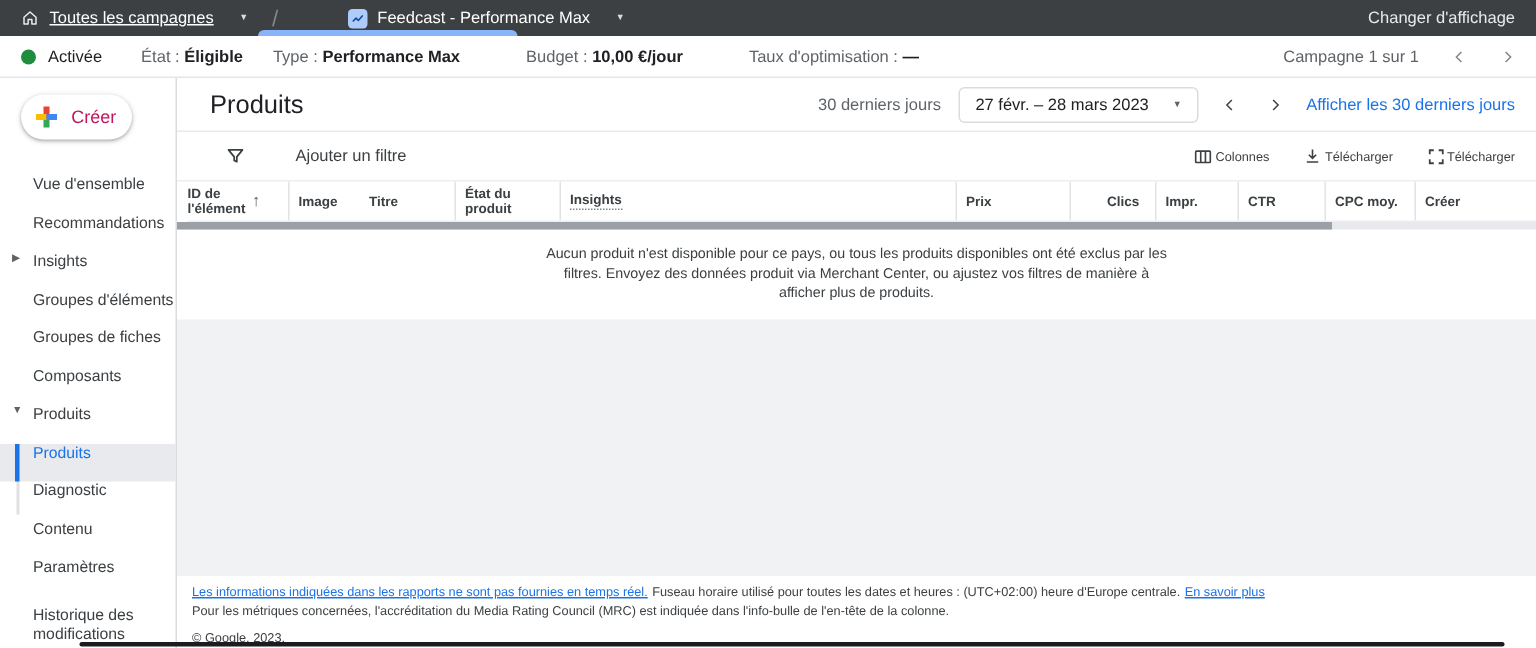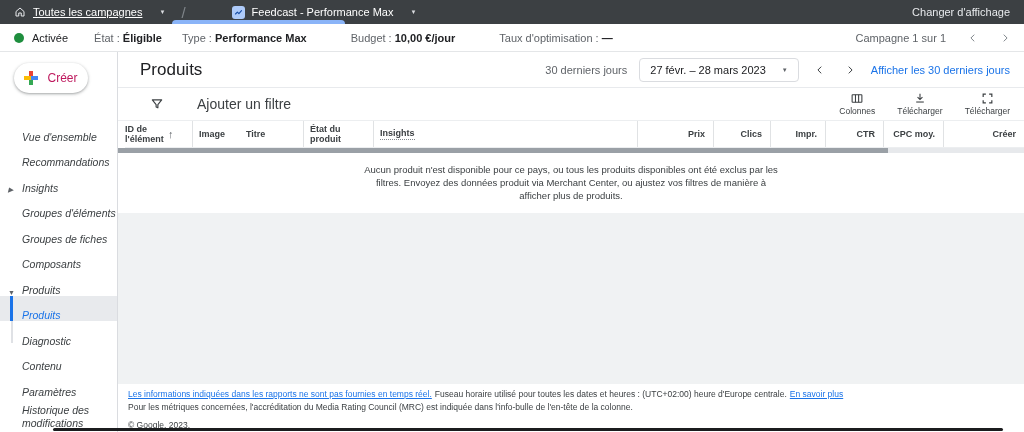--- a/index.html
+++ b/index.html
@@ -33,21 +33,21 @@
   .sidebar { width:118px; background:#fff; border-right:1px solid #dadce0; flex-shrink:0; position:relative; }
   .create-btn { margin:11px 0 0 14px; height:30px; width:74px; background:#fff; border-radius:16px; box-shadow:0 1px 2px rgba(60,64,67,.3), 0 1px 3px 1px rgba(60,64,67,.15); display:flex; align-items:center; justify-content:center; gap:9px; cursor:pointer; }
   .create-btn span { font-size:12px; color:#be185d; }
   .gplus { position:relative; width:14px; height:14px; }
   .gplus i { position:absolute; display:block; }
   .gp-t { left:5px; top:0; width:4px; height:7px; background:#ea4335; }
   .gp-b { left:5px; bottom:0; width:4px; height:7px; background:#34a853; }
   .gp-l { left:0; top:5px; width:7px; height:4px; background:#fbbc04; }
   .gp-r { right:0; top:5px; width:7px; height:4px; background:#4285f4; z-index:1; }
   .menu { margin-top:24px; font-size:10.5px; color:#3c4043; }
-  .mi { height:25.5px; display:flex; align-items:flex-end; padding-left:22px; position:relative; cursor:pointer; white-space:nowrap;font-style:italic; }
+  .mi { height:25.5px; display:flex; align-items:flex-start; padding-left:22px; position:relative; cursor:pointer; white-space:nowrap; }
   .mi .tri { position:absolute; left:8px; font-size:7px; color:#5f6368; }
   .subgroup { position:relative; }
   .subgroup .rail { position:absolute; left:11px; top:4px; bottom:4px; width:2px; background:#dfe1e5; z-index:0; }
   .subgroup .mi { z-index:1; }
   .mi.selected { background:#e8eaed; color:#1a73e8; }
   .mi.selected::before { content:''; position:absolute; left:10px; top:0; bottom:0; width:3px; background:#1a73e8; }
   .mi.twoline { height:auto; padding:6px 6px 6px 22px; line-height:13px; white-space:normal; }
 
   
   .main { flex:1; display:flex; flex-direction:column; position:relative; background:#fff; }
@@ -55,29 +55,29 @@
   .page-title { font-size:17px; font-weight:400; color:#202124; }
   .daterange { margin-left:auto; display:flex; align-items:center; gap:12px; }
   .dr-preset { font-size:11px; color:#5f6368; }
   .dr-box { border:1px solid #dadce0; border-radius:4px; padding:5px 10px; display:flex; align-items:center; gap:16px; cursor:pointer; }
   .dr-box .val { font-size:11px; color:#202124; }
   .dr-box .caret { margin-left:0; color:#5f6368; }
   .dr-nav { display:flex; align-items:center; gap:20px; margin:0 4px; }
   .dr-link { font-size:11px; font-weight:normal; color:#1a73e8; cursor:pointer; }
 
   .toolbar { height:33px; display:flex; align-items:center; padding:0 14px 0 32px; border-bottom:1px solid #eceef0; }
-  .add-filter { margin-left:33px; font-size:14px; color:#3c4043; }
+  .add-filter { margin-left:33px; font-size:11px; color:#3c4043; }
   .tools { margin-left:auto; display:flex; gap:22px; }
-  .tool { display:flex; flex-direction:column; align-items:center; gap:1px; cursor:pointer; }
+  .tool { display:flex; flex-direction:row; align-items:center; gap:1px; cursor:pointer; }
   .tool .tl { font-size:8.5px; color:#3c4043; }
 
   .thead { height:27px; display:flex; align-items:stretch; margin-left:7px; font-size:9px; font-weight:bold; color:#3c4043; border-bottom:1px solid #eceef0; }
   .th { display:flex; align-items:center; padding:0 6px; }
   .th.sep { border-left:1px solid #e0e2e4; }
-  .th.num { justify-content:flex-end; padding-right:8px; }
+  .th.num { padding-right:8px; }
   .th-id { width:67px; padding-left:0; }
   .th-id .lbl { width:38px; line-height:10px; }
   .sortarrow { color:#5f6368; font-size:11px; margin-left:5px; font-weight:400; }
   .th-image { width:48px; }
   .th-titre { width:63px; }
   .th-etat { width:70px; }
   .th-insights { flex:1; }
   .th-insights .lbl { border-bottom:1px dotted #80868b; padding-bottom:1px; }
   .th-prix { width:76px; } .th-clics { width:57px;padding-left:24px; } .th-impr { width:55px; }
   .th-ctr { width:58px; } .th-cpc { width:60px; } .th-cout { width:81px; }

